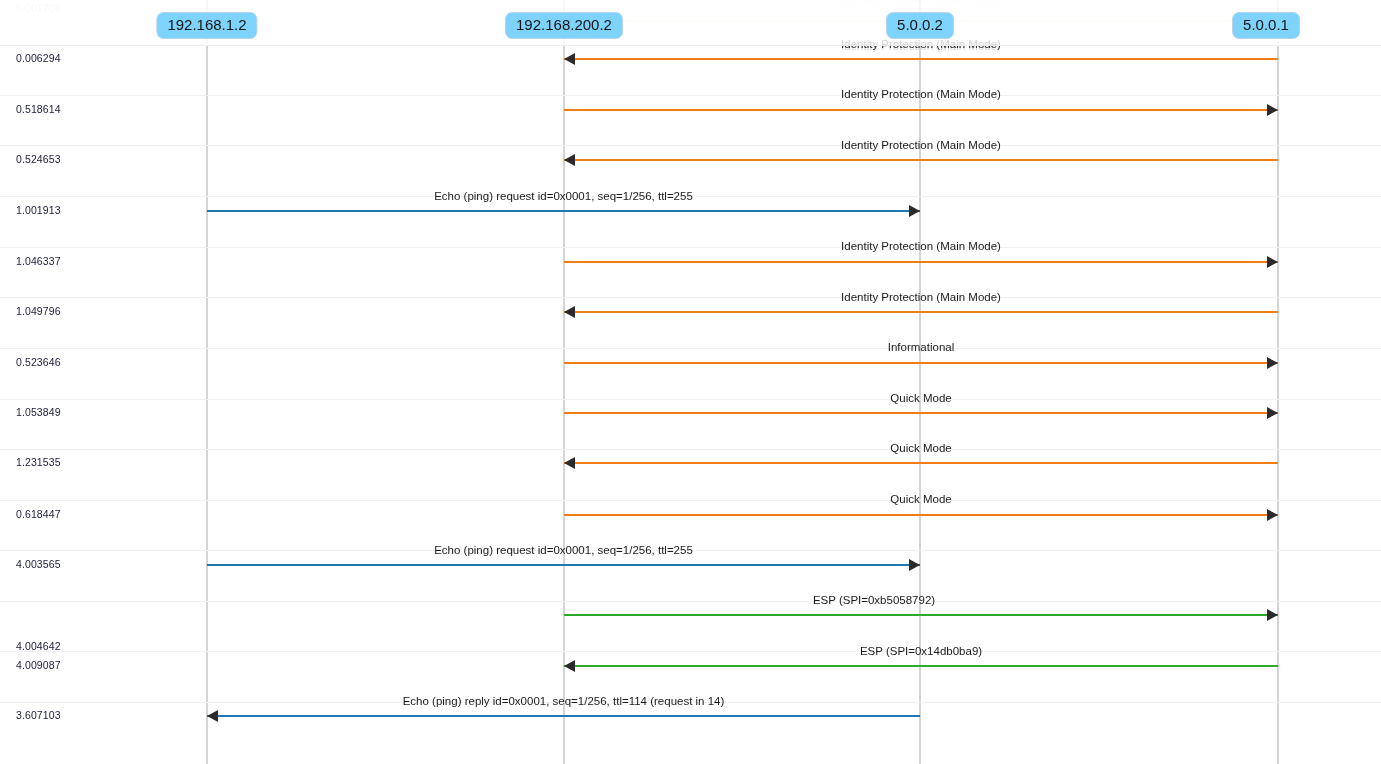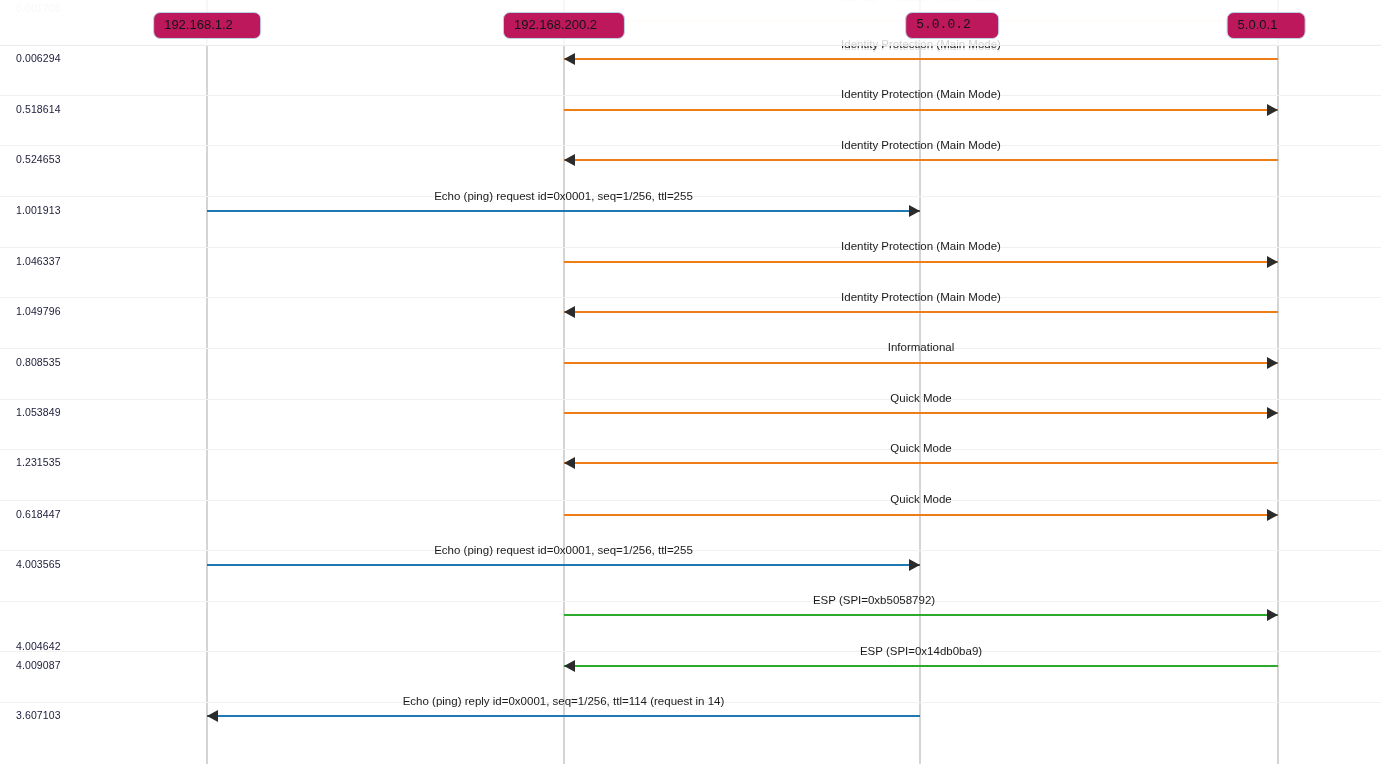--- a/index.html
+++ b/index.html
@@ -57,25 +57,25 @@
     width: 1381px;
     height: 46px;
     background: rgba(255,255,255,0.80);
     border-bottom: 1px solid #ececec;
     z-index: 5;
   }
   .node-box {
     position: absolute;
     top: 12px;
     transform: translateX(-50%);
-    padding: 3px 27px 4px 10px;
+    padding: 3px 10px 4px 10px;
     border: 1px solid #b9d4ea;
     border-radius: 7px;
-    background: #be185d;
-    font-size: 13px;
+    background: #7dd3fc;
+    font-size: 15px;
     line-height: 18px;
     color: #141414;
     white-space: nowrap;
     z-index: 6;
   }
 
   
   #gutter {
     position: absolute;
     left: 0; top: 0;
@@ -240,33 +240,33 @@
       </div>
     </div>
 
   <div id="gutter">
       <div class="ts" style="top: 52px;">0.006294</div>
       <div class="ts" style="top: 103px;">0.518614</div>
       <div class="ts" style="top: 153px;">0.524653</div>
       <div class="ts" style="top: 204px;">1.001913</div>
       <div class="ts" style="top: 255px;">1.046337</div>
       <div class="ts" style="top: 305px;">1.049796</div>
-      <div class="ts" style="top: 356px;">0.808535</div>
+      <div class="ts" style="top: 356px;">0.523646</div>
       <div class="ts" style="top: 406px;">1.053849</div>
       <div class="ts" style="top: 456px;">1.231535</div>
       <div class="ts" style="top: 508px;">0.618447</div>
       <div class="ts" style="top: 558px;">4.003565</div>
       <div class="ts" style="top: 640px;">4.004642</div>
       <div class="ts" style="top: 659px; text-align: right;">4.009087</div>
       <div class="ts" style="top: 709px;">3.607103</div>
       <div class="ts faded" style="top: 2px;">0.001708</div>
     </div>
 
   <div id="header-band"></div>
   <div id="nodeboxes">
       <div class="node-box" style="left: 207px;">192.168.1.2</div>
       <div class="node-box" style="left: 564px;">192.168.200.2</div>
-      <div class="node-box" style="left: 952px; font-family: Liberation Mono, monospace;">5.0.0.2</div>
+      <div class="node-box" style="left: 920px;">5.0.0.2</div>
       <div class="node-box" style="left: 1266px;">5.0.0.1</div>
     </div>
 
 <div class="msg-label" style="position: absolute; left: 921px; top: 40px; color: rgb(215, 215, 215); z-index: 2;">Identity Protection (Main Mode)</div>
   </div>
 
 </body></html>

